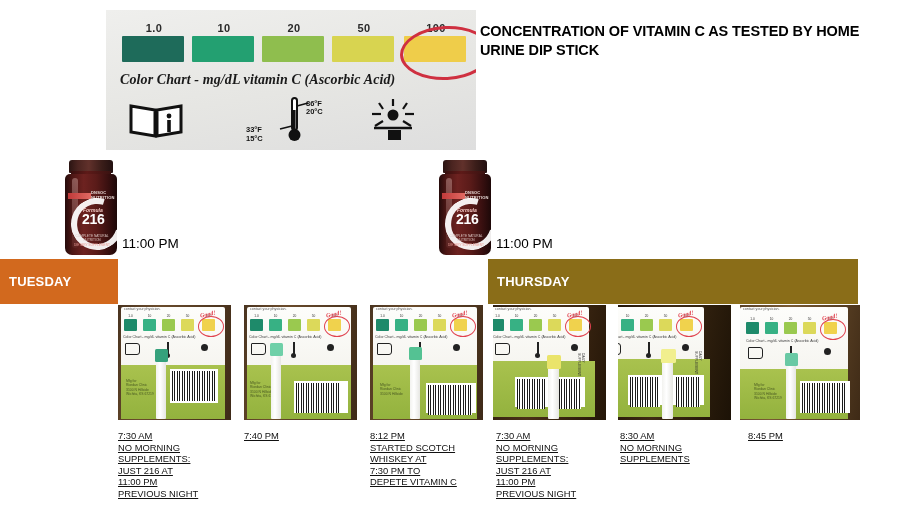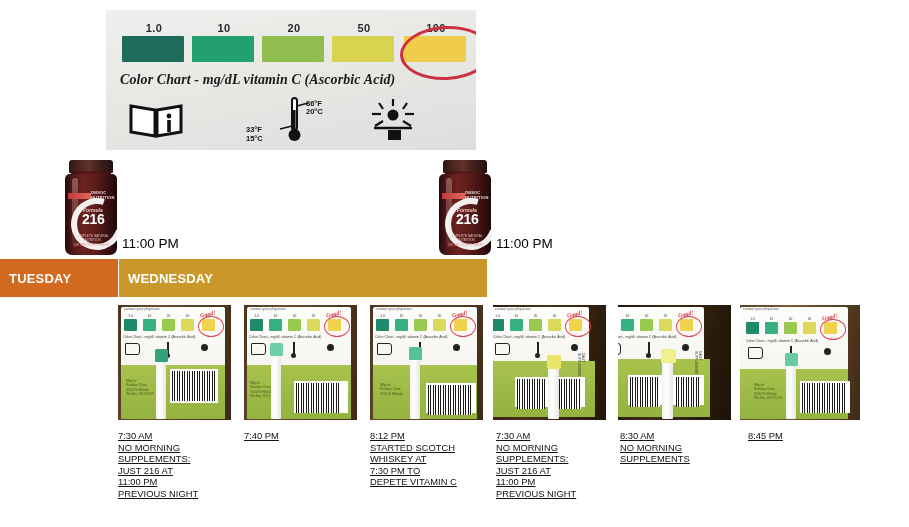--- a/index.html
+++ b/index.html
@@ -123,21 +123,21 @@
   .bottom-txt .pinkline{color:#e79a94;}
   .bottle-time{
     position:absolute;left:62px;top:76px;
     font-size:13.5px;font-weight:400;color:#000;white-space:nowrap;
   }
   
   #timeline-bar{
     position:absolute;left:0;top:259px;width:858px;height:29px;
   }
   .day-seg{
-    position:absolute;top:0;height:38px;
+    position:absolute;top:0;height:45px;
     color:#ffffff;font-weight:700;font-size:13px;
     letter-spacing:.2px;
     display:flex;align-items:center;
   }
   .day-seg span{padding-left:9px;}
   #seg-tuesday{left:0;width:118px;background:#d2691e;}
   #seg-wednesday{left:119px;width:368px;background:#c9972a;}
   #seg-thursday{left:488px;width:370px;background:#8a6d18;}
   
   .photo-card{
@@ -271,20 +271,21 @@
         <line x1="11" y1="28" x2="19" y2="23"></line>
         <line x1="47" y1="28" x2="39" y2="23"></line>
       </g>
       <line x1="10" y1="30" x2="48" y2="30" stroke="#111" stroke-width="2.4"></line>
       <rect x="24" y="32" width="13" height="10" fill="#111"></rect>
     </svg>
   </div>
 </div>
 
 <div id="title-block">
+  <div id="main-title">CONCENTRATION OF VITAMIN C AS TESTED BY HOME URINE DIP STICK</div>
 </div>
 
 <div class="bottle-wrap" id="bottle-1">
   <div class="bottle">
     <div class="bottle-cap"></div>
     <div class="bottle-neck"></div>
     <div class="bottle-body">
       <div class="bottle-gloss"></div>
       <div class="red-banner"></div>
       <div class="brand-txt">DNSOC NUTRITION</div>
@@ -317,22 +318,22 @@
       </div>
     </div>
   </div>
   <div class="bottle-time">11:00 PM</div>
 </div>
 
 <div id="timeline-bar">
   <div class="day-seg" id="seg-tuesday">
     <span>TUESDAY</span>
   </div>
-  <div class="day-seg" id="seg-wednesday">
-    <span>WEDNESDAY</span>
+  <div class="day-seg" id="seg-thursday">
+    <span>THURSDAY</span>
   </div>
 </div>
 
 <div class="photo-card" style="left:118px;">
   <div class="lab">
     <div class="lab-dark"></div>
     <div class="lab-white"></div>
     <div class="lab-green"></div>
     <div class="lab-topline">contact your physician.</div>
     <div class="mini-swatches">

